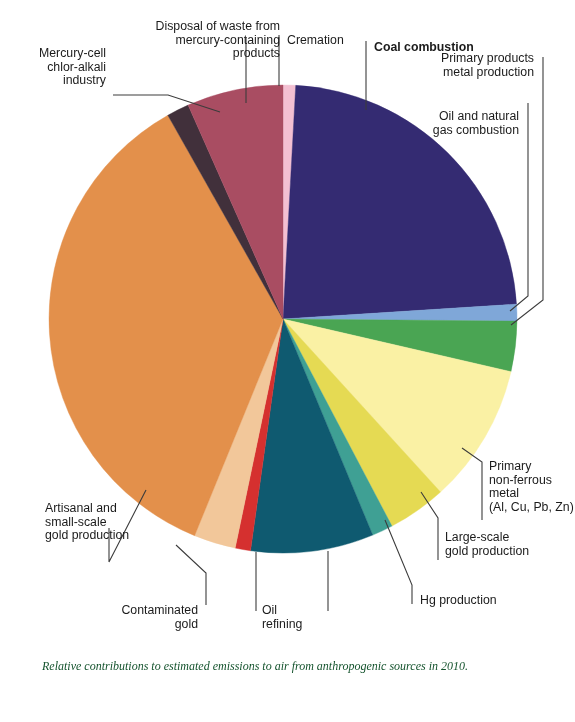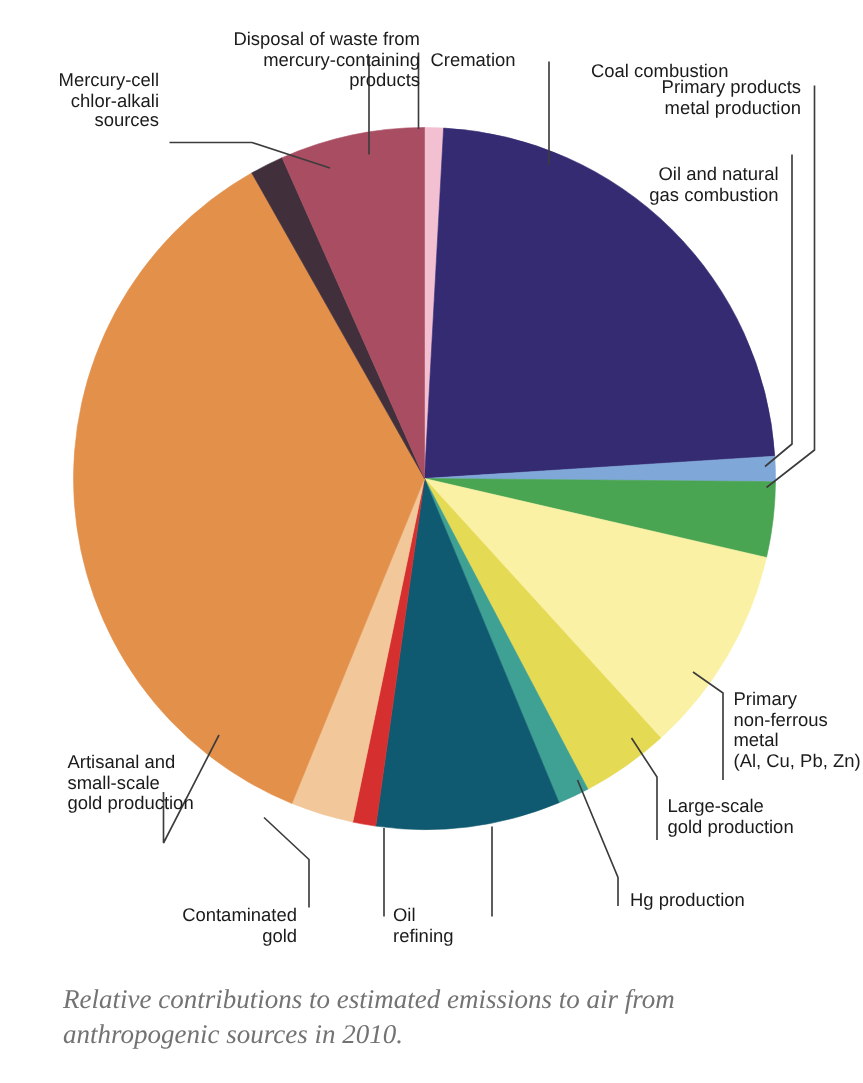--- a/index.html
+++ b/index.html
@@ -23,23 +23,23 @@
     color:#1b1b1b;
     white-space:pre-line;
   }
   .lbl.right{text-align:right;}
   .lbl.left{text-align:left;}
   .caption{
     position:absolute;
     left:42px;top:655px;width:500px;
     font-family:"Liberation Serif", serif;
     font-style:italic;
-    font-size:18px;
+    font-size:12px;
     line-height:23px;
-    color:#737373;
+    color:#14532d;
   }
 </style>
 </head>
 <body>
 
 <div id="figure">
 
   <svg id="chart-svg" viewBox="0 0 575 645">
     <g id="pie-slices">
         <path d="M 283.00 319.00 L 283.00 85.00 A 234 234 0 0 1 295.74 85.35 Z" fill="#f3c0d2" stroke="#f3c0d2" stroke-width="0.4"></path>
@@ -85,25 +85,25 @@
       <path d="M 109 528 L 109 562 L 146 490"></path>
     </g>
   </svg>
 
   <div class="lbl right" style="left:132px;top:20px;width:148px;">Disposal of waste from
 mercury-containing
 products</div>
 
   <div class="lbl right" style="left:10px;top:47px;width:96px;">Mercury-cell
 chlor-alkali
-sources</div>
+industry</div>
 
   <div class="lbl left" style="left:287px;top:34px;width:120px;">Cremation</div>
 
-  <div class="lbl left" style="left:394px;top:41px;width:140px;">Coal combustion</div>
+  <div class="lbl left" style="left:374px;top:41px;width:140px;font-weight:bold;">Coal combustion</div>
 
   <div class="lbl right" style="left:400px;top:52px;width:134px;">Primary products
 metal production</div>
 
   <div class="lbl right" style="left:400px;top:110px;width:119px;">Oil and natural
 gas combustion</div>
 
   <div class="lbl left" style="left:489px;top:460px;width:90px;">Primary
 non-ferrous
 metal

